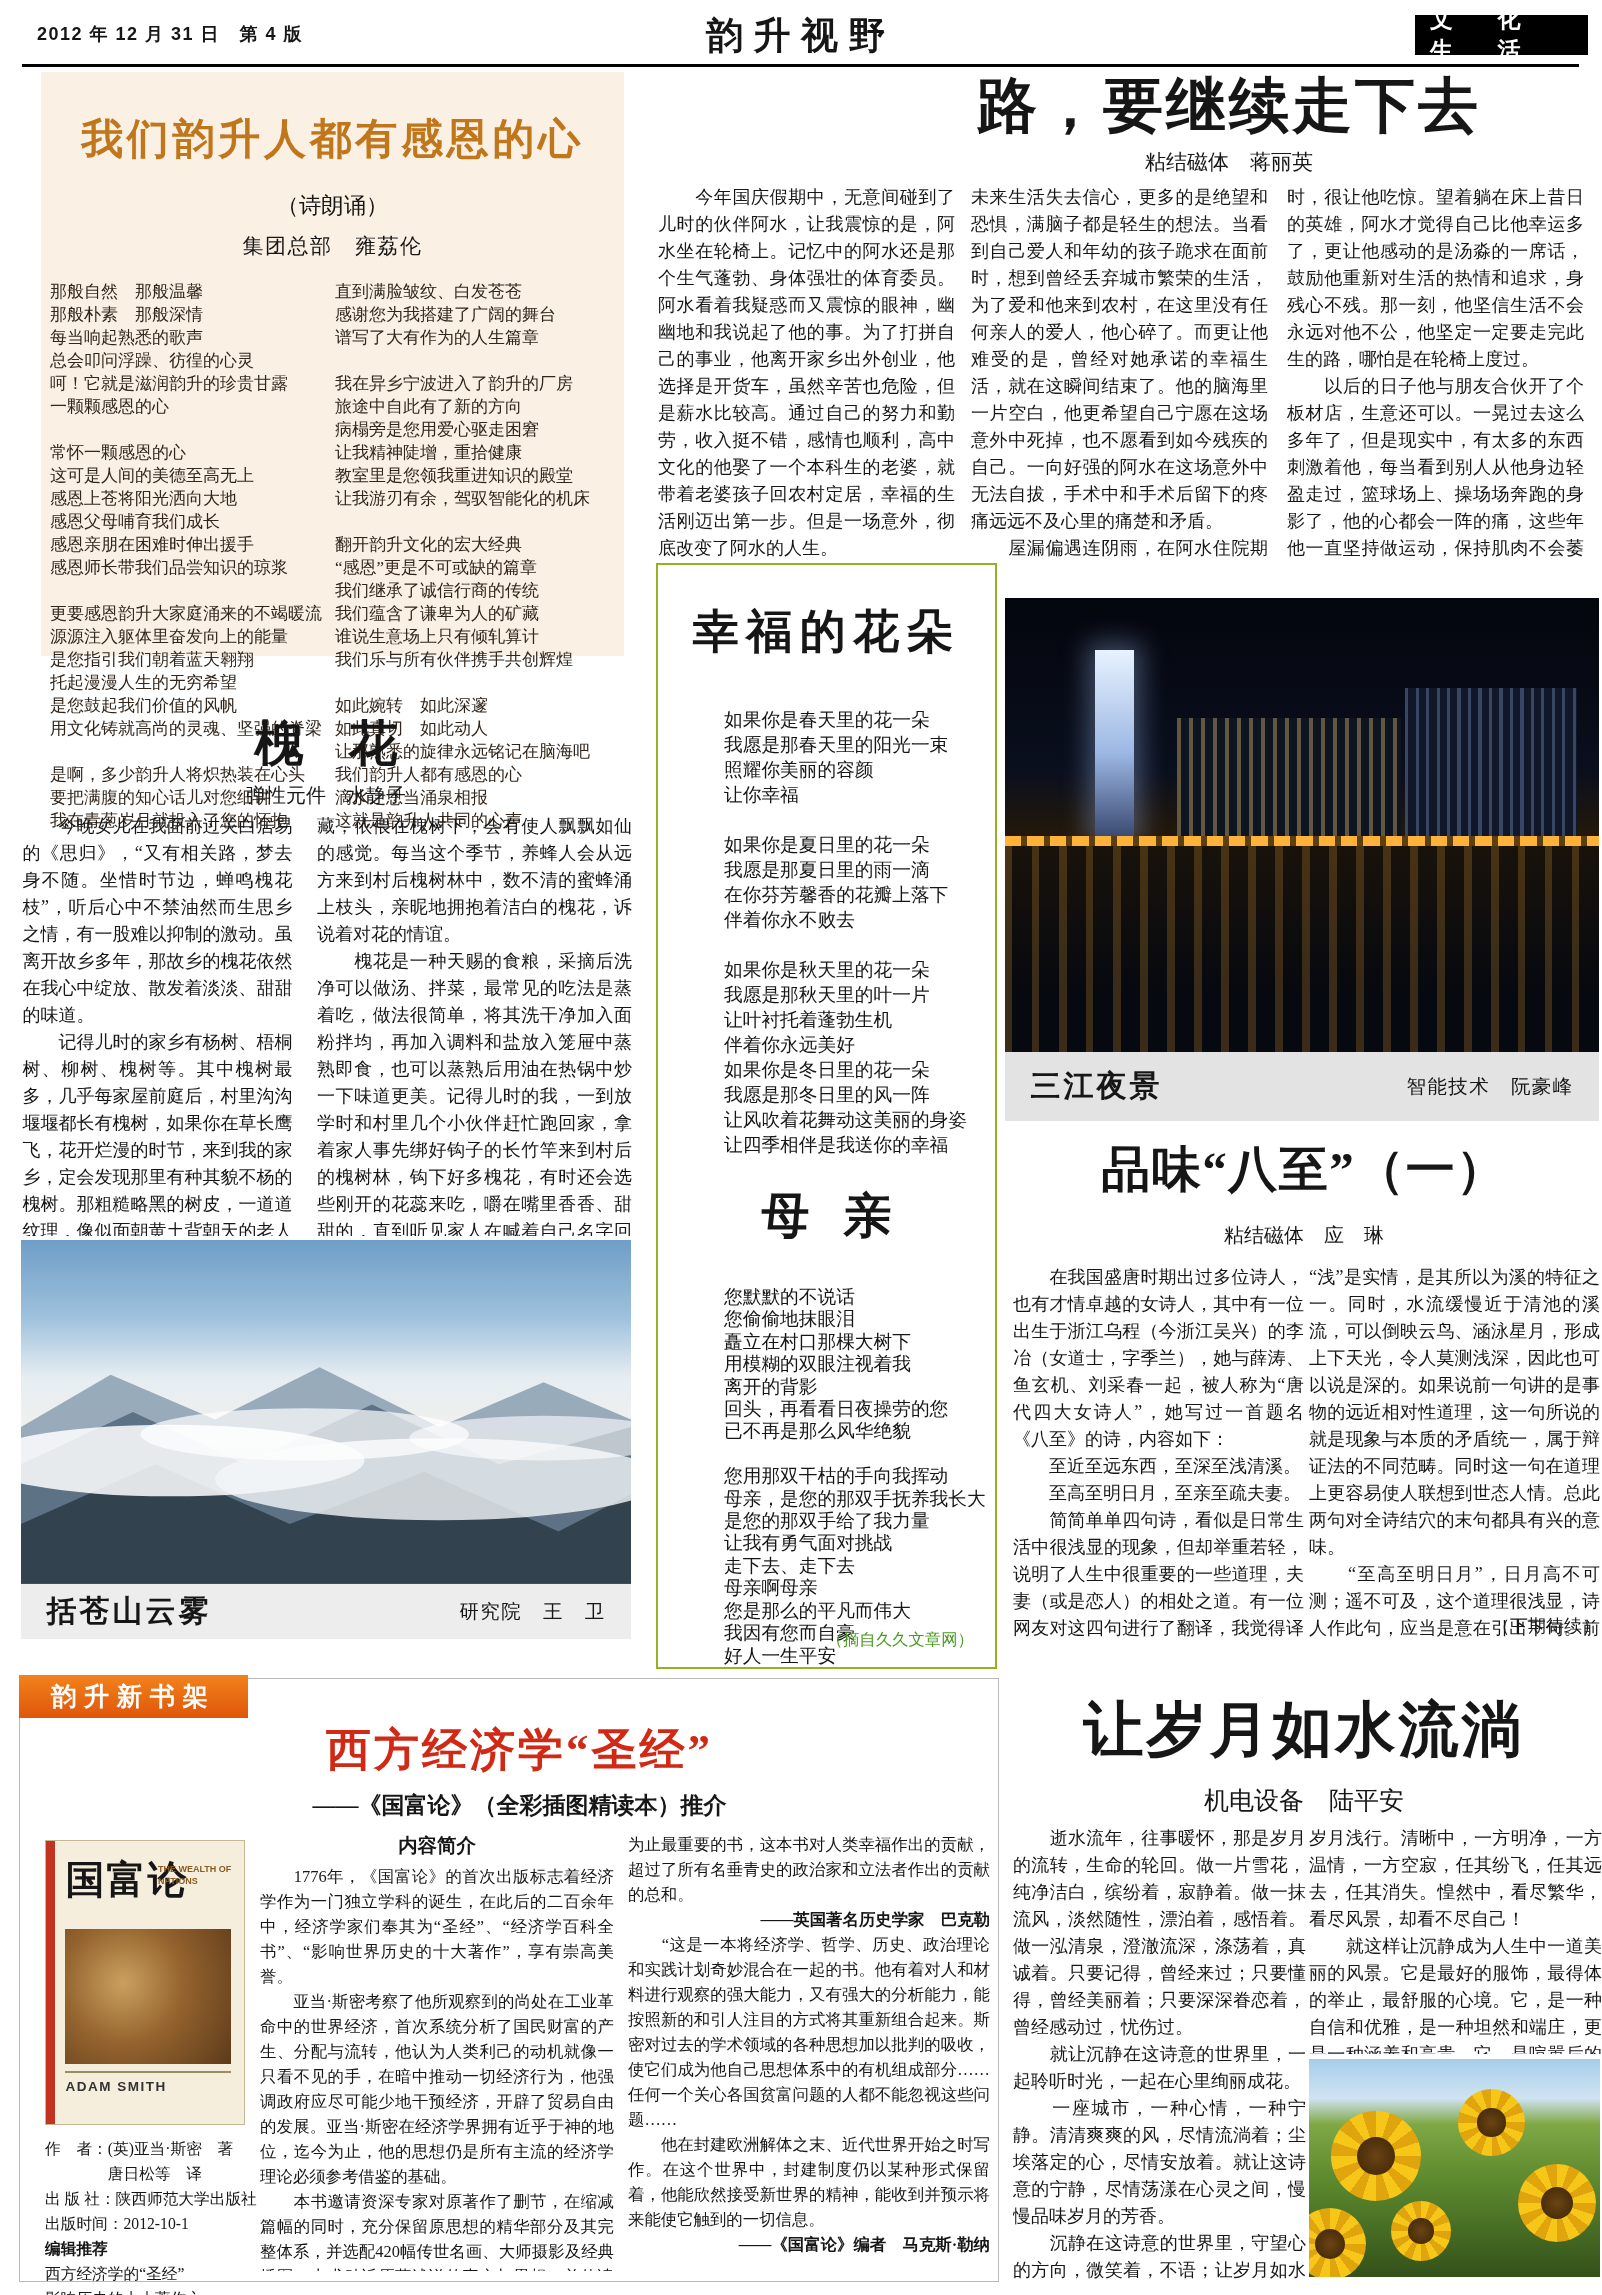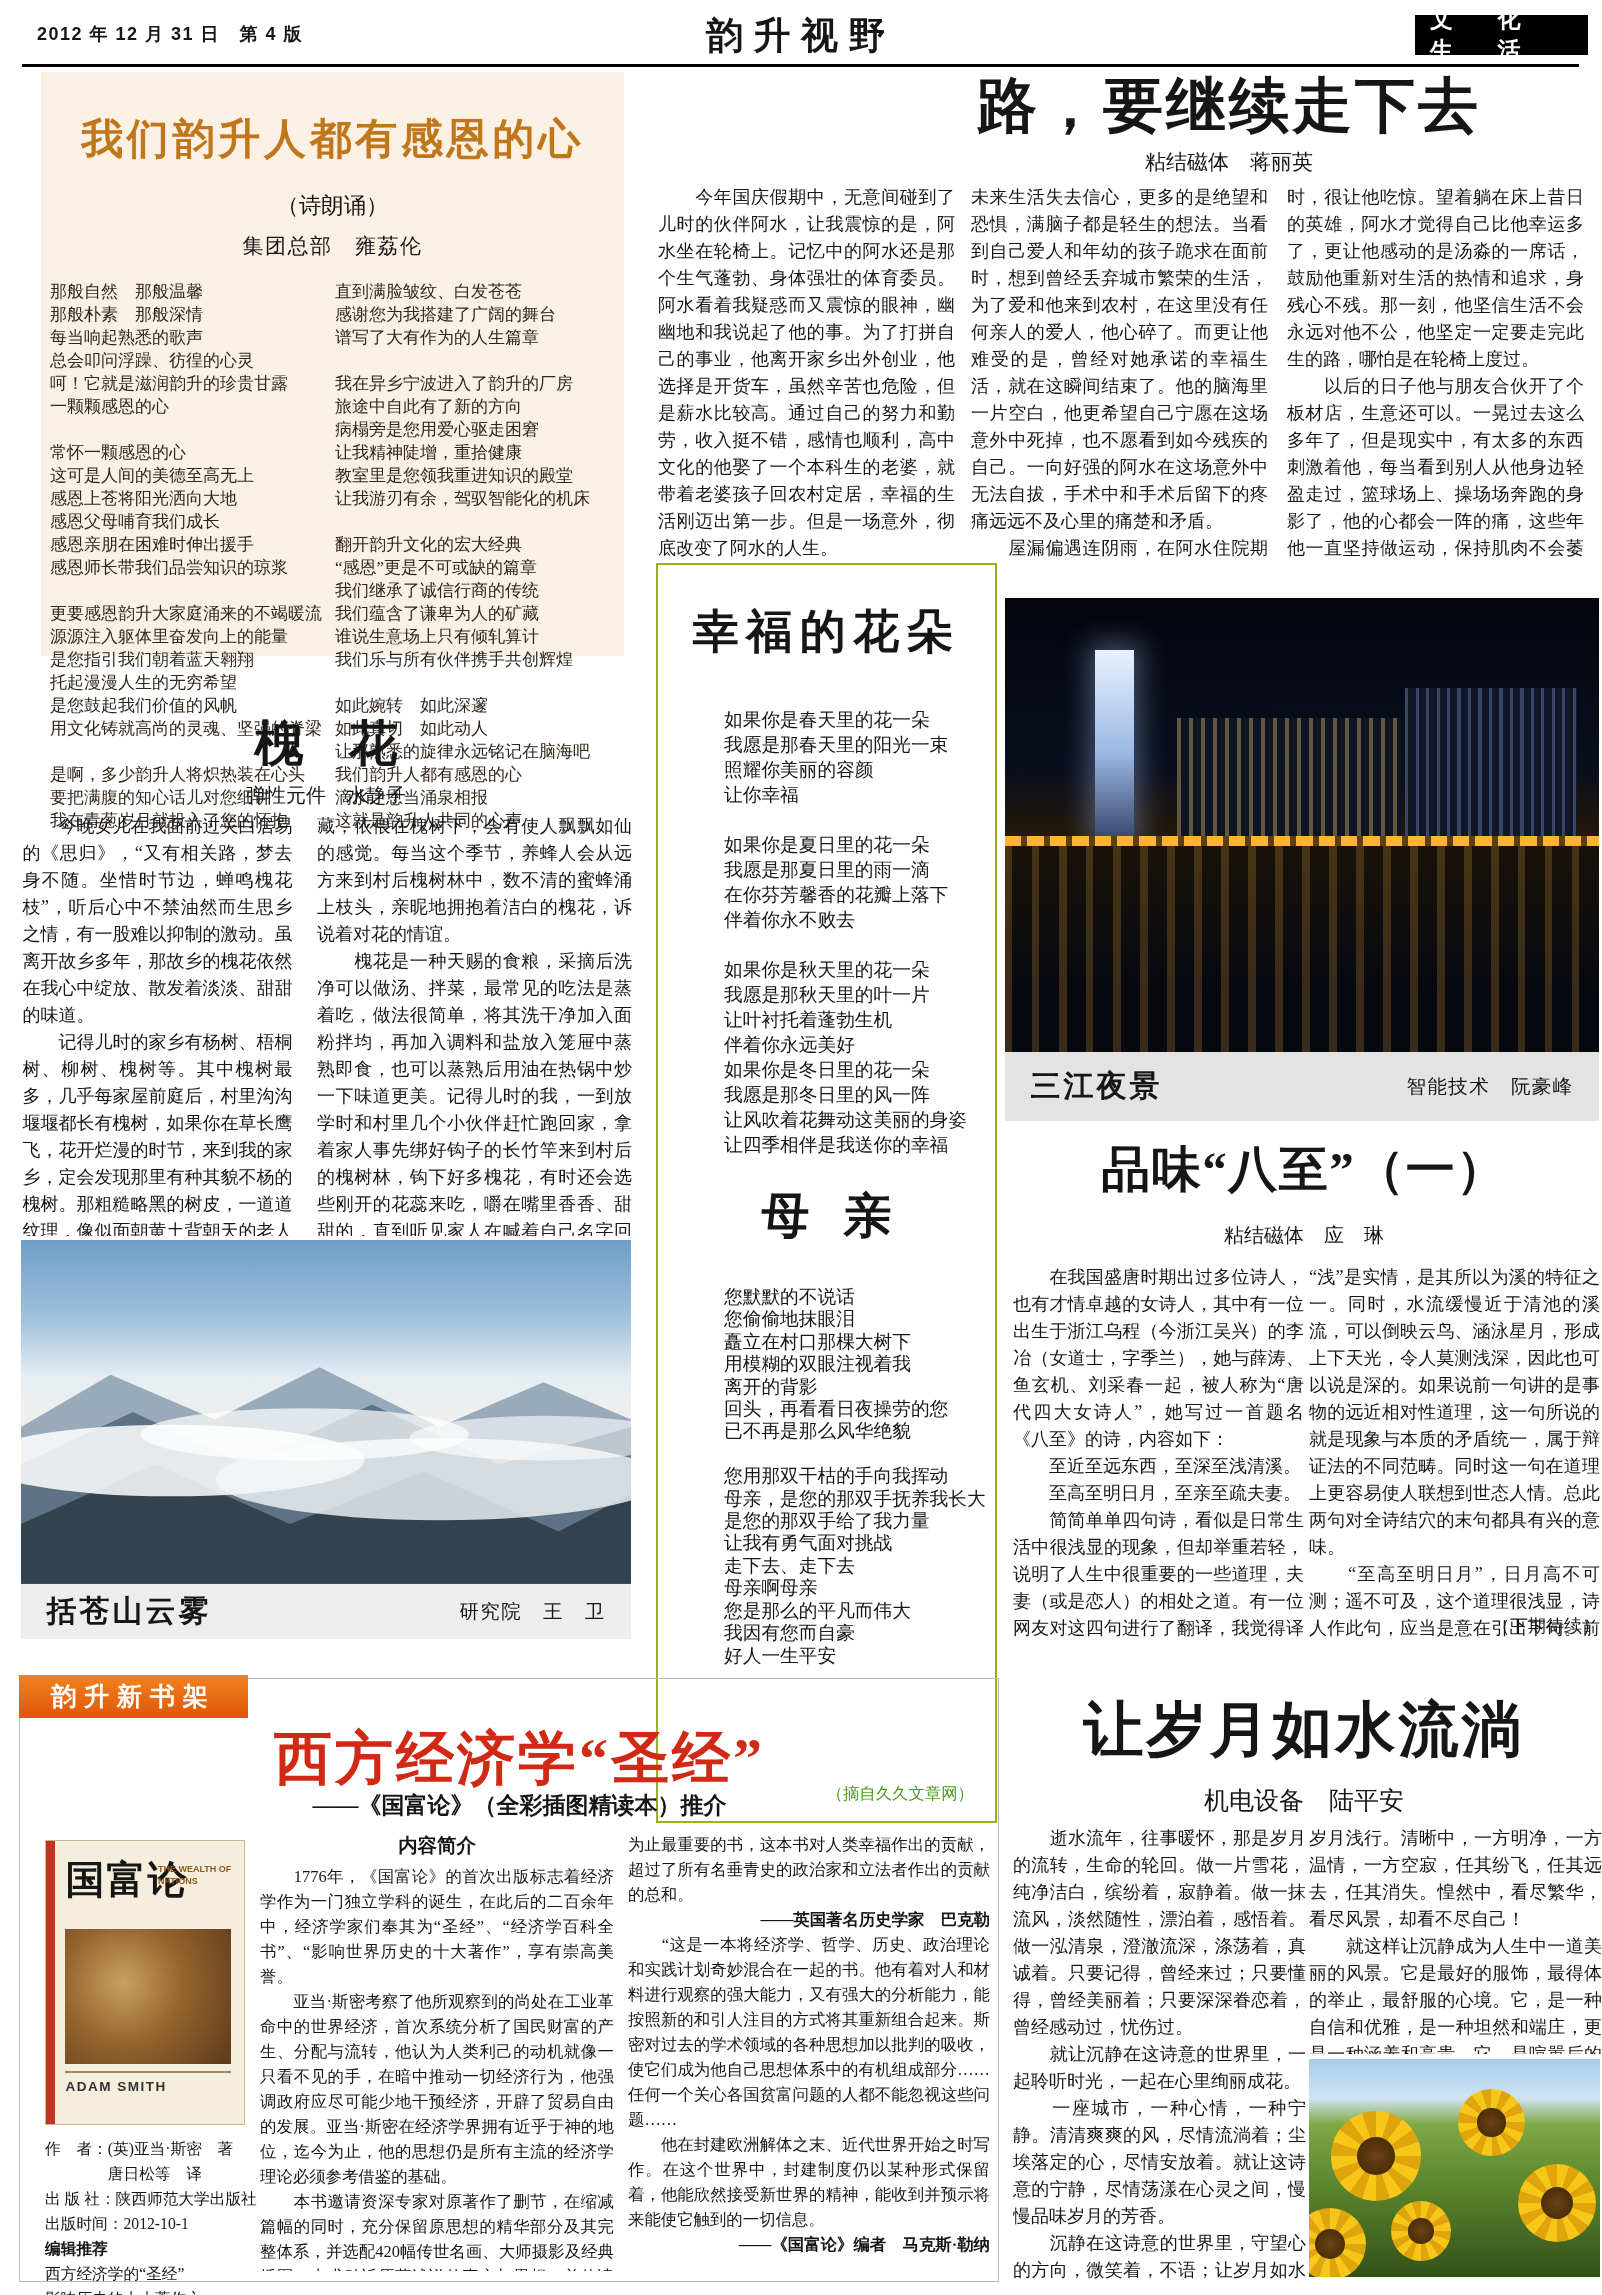--- a/index.html
+++ b/index.html
@@ -29,21 +29,21 @@
   .poem-col-r{left:294px;}
 
   
   .road-title{left:859px;top:66px;width:740px;text-align:center;font-size:60px;font-weight:900;letter-spacing:3px;}
   .road-byline{left:859px;top:148px;width:740px;text-align:center;font-size:21px;}
   .bodytext{font-size:18px;line-height:27px;}
   .road-col{top:184px;width:297px;height:377px;}
   .road-c1{left:658px;} .road-c2{left:971px;} .road-c3{left:1287px;}
 
   
-  .flowerbox{left:656px;top:563px;width:341px;height:1260px;border:2.2px solid #94b222;background:#fff;box-sizing:border-box;}
+  .flowerbox{left:656px;top:563px;width:341px;height:1106px;border:2.2px solid #94b222;background:#fff;box-sizing:border-box;}
   .fb-title1{top:36px;left:0;right:0;font-size:46px;font-weight:900;letter-spacing:7.5px;}
   .fb-poem1{top:142px;left:66px;font-size:18.7px;line-height:25px;}
   .fb-title2{top:619px;left:0;right:0;font-size:48px;font-weight:900;letter-spacing:34px;text-indent:34px;}
   .fb-poem2{top:721px;left:66px;font-size:18.7px;line-height:22.4px;}
   .fb-source{bottom:16.4px;right:21px;font-size:16.4px;color:#4a9a1f;}
 
   
   .nightphoto{left:1005px;top:598px;width:594px;height:454px;background:linear-gradient(180deg,#04060d 0%,#0a0f1e 38%,#23180a 52%,#090b12 60%,#05070d 100%);overflow:hidden;}
   .np-tower{left:90px;top:52px;width:39px;height:187px;background:linear-gradient(180deg,#e8f2ff,#9cb8e4 55%,#3a4a72);box-shadow:0 0 25.4px 7.5px rgba(170,200,255,.35);}
   .np-bldg1{left:172px;top:120px;width:224px;height:120px;background:#0e1422 repeating-linear-gradient(90deg,rgba(255,215,120,.35) 0 3.7px,transparent 3.7px 12px);}
@@ -71,21 +71,21 @@
   .hh-c2{left:317px;width:315px;}
 
   
   .mtphoto{left:21px;top:1240px;width:610px;height:344px;overflow:hidden;background:linear-gradient(180deg,#6f9ec7 0%,#9dc0dc 22%,#e6edf2 40%,#f3f1ec 58%,#b9c2c9 78%,#707a84 100%);}
   .mt-cap{left:21px;top:1584px;width:610px;height:55px;}
 
   
   .shelfbox{left:18.7px;top:1678px;width:980px;height:604px;border:1.5px solid #b9b9b9;box-sizing:border-box;}
   .shelf-label{left:18.7px;top:1675px;width:229px;height:43px;background:linear-gradient(180deg,#f2821c,#df560a);color:#fff;
                font-size:25.4px;font-weight:bold;letter-spacing:7.5px;display:flex;align-items:center;justify-content:center;}
-  .shelf-headline{left:258px;top:1720px;width:523px;text-align:center;font-size:58px;font-weight:900;color:#d02a16;letter-spacing:3px;}
+  .shelf-headline{left:258px;top:1720px;width:523px;text-align:center;font-size:45px;font-weight:900;color:#d02a16;letter-spacing:3px;}
   .shelf-subtitle{left:258px;top:1790px;width:523px;text-align:center;font-size:23px;font-weight:bold;}
   .bookcover{left:45px;top:1840px;width:200px;height:285px;background:#f6eedd;border:0.7px solid #c7b794;box-sizing:border-box;overflow:hidden;}
   .bc-spine{left:0;top:0;width:9px;height:100%;background:#c23322;}
   .bc-title{left:19.4px;top:12px;font-size:39px;font-weight:900;letter-spacing:2.2px;}
   .bc-eng{left:112px;top:22.4px;width:82px;font-size:9px;color:#8a5a20;font-weight:bold;line-height:12px;}
   .bc-paint{left:19.4px;top:88px;width:166px;height:135px;background:radial-gradient(circle at 35% 40%,#caa05e 0%,#94632e 45%,#5d3a1a 100%);}
   .bc-author{left:19.4px;top:238px;font-size:13.5px;font-weight:bold;letter-spacing:1.5px;color:#333;}
   .bc-rule{left:19.4px;top:230px;width:166px;height:1.5px;background:#a08b60;}
   .book-info{left:45px;top:2136px;width:217px;font-size:15.7px;line-height:25px;}
   .rec-header{font-weight:bold;}

